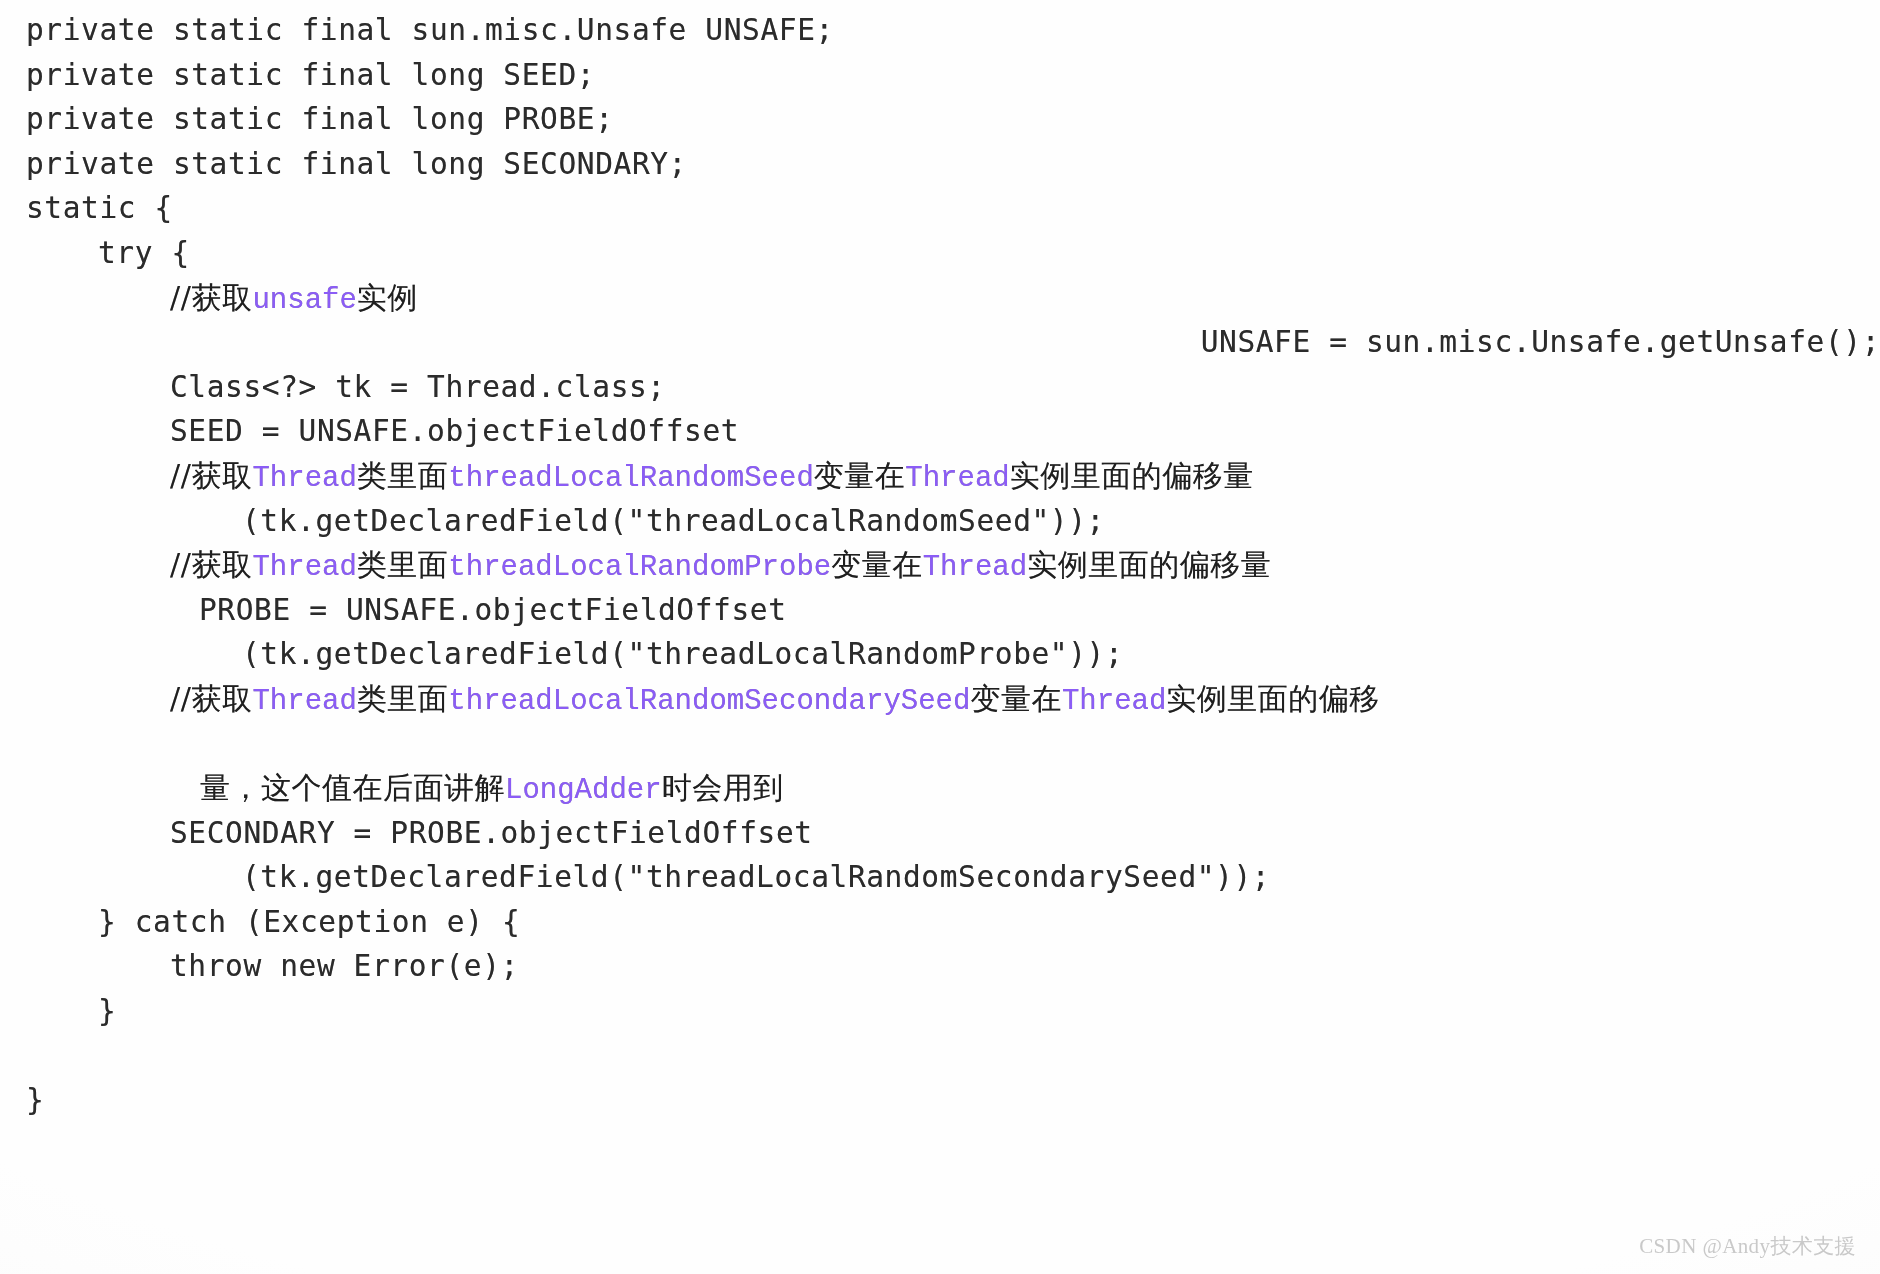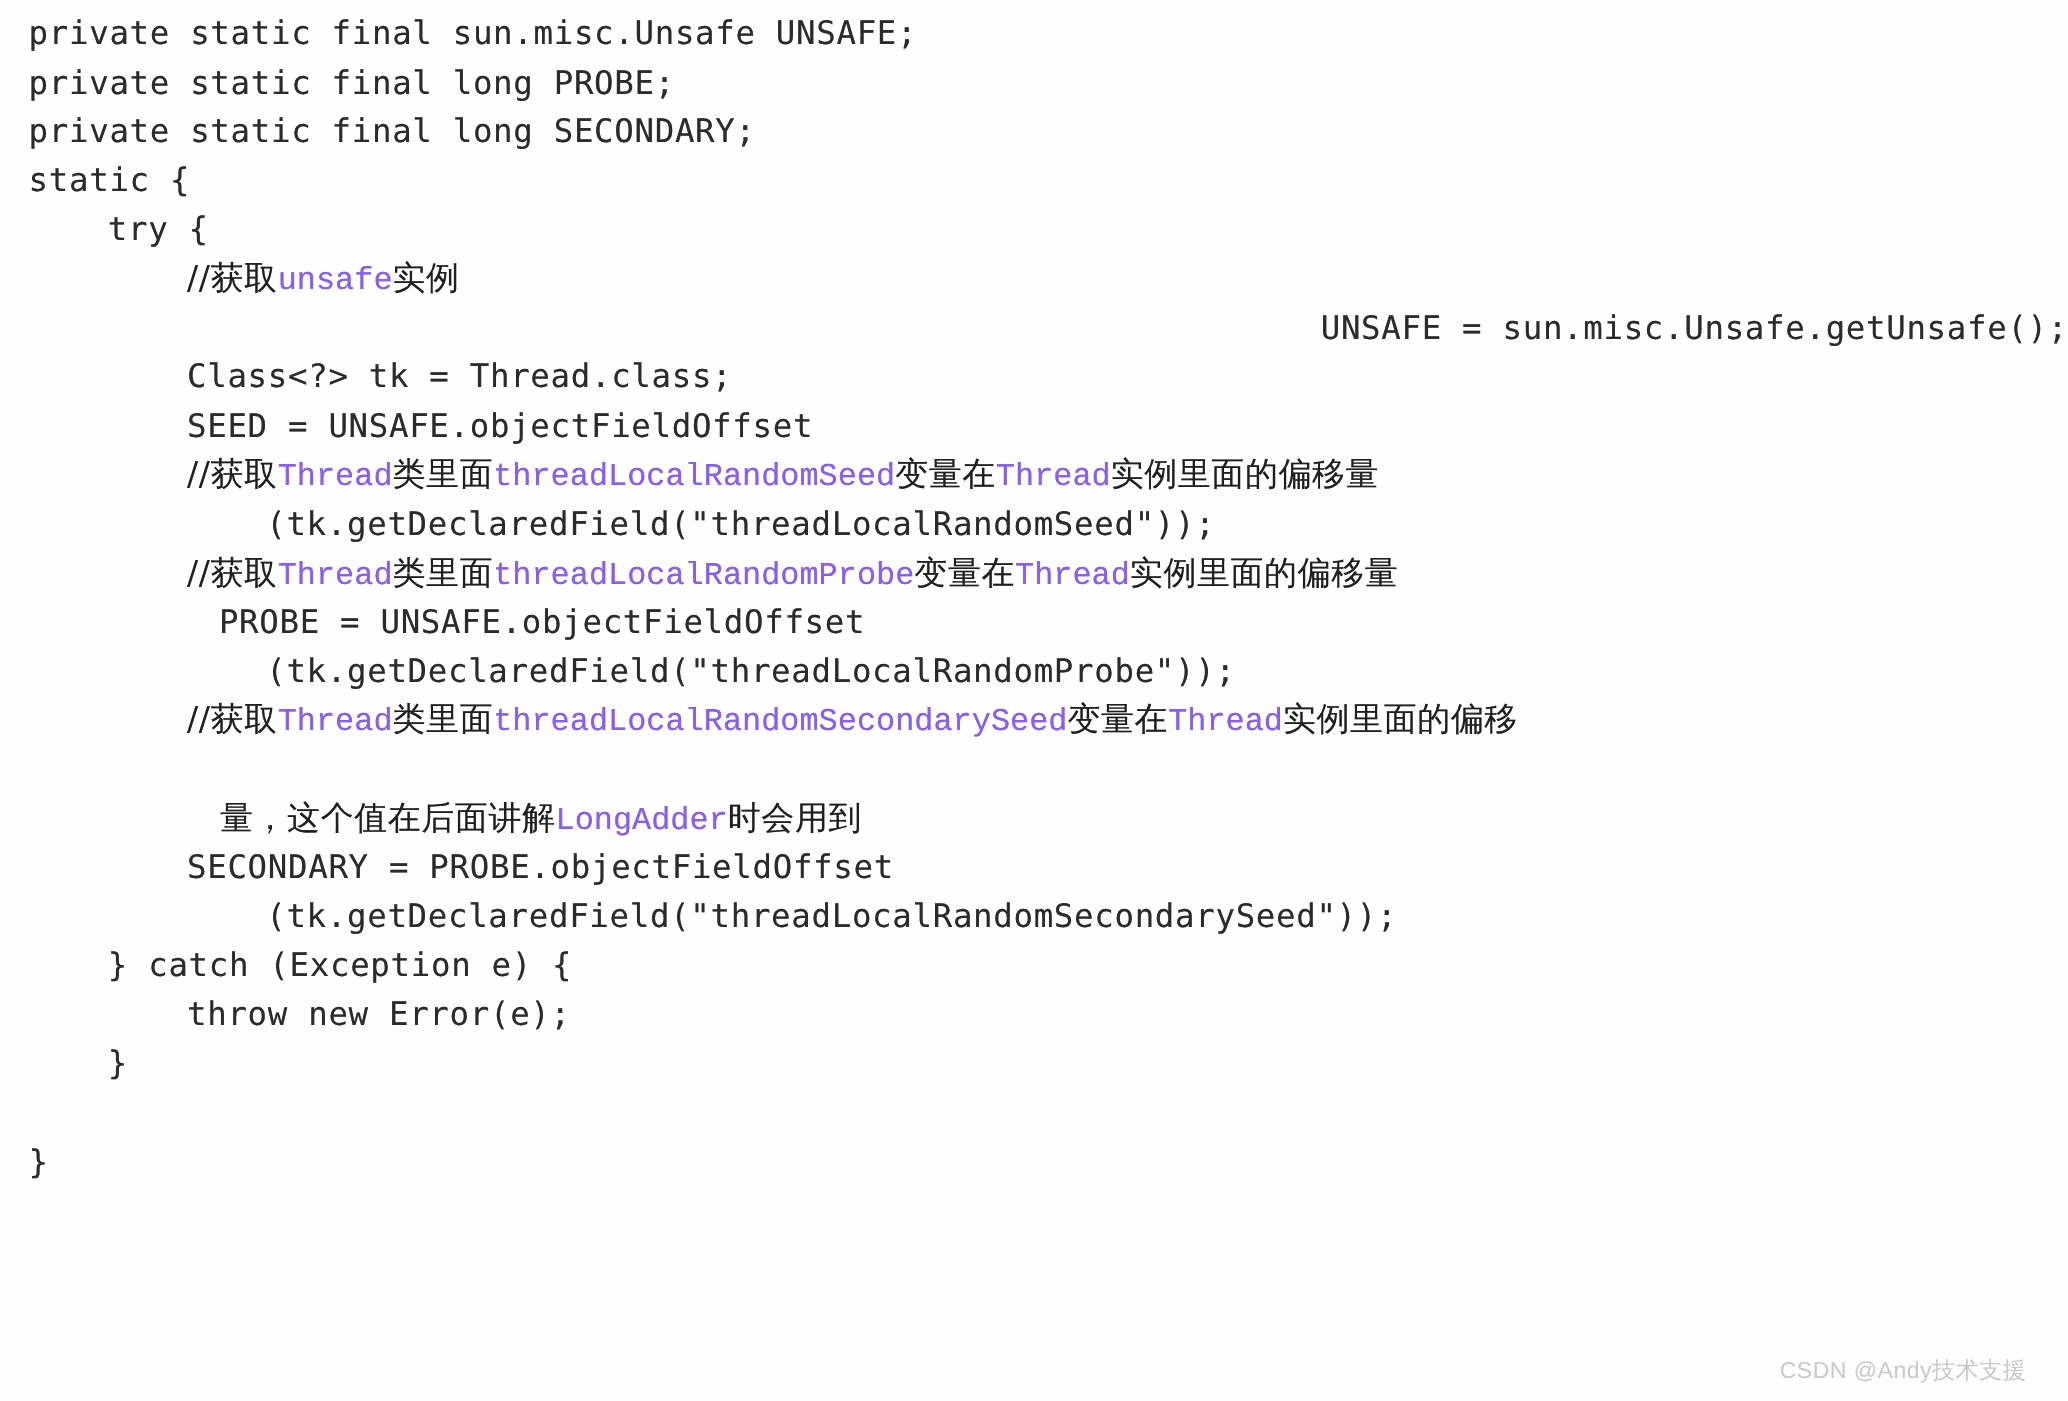--- a/index.html
+++ b/index.html
@@ -73,38 +73,39 @@
   }
 
   .slashes {
     font-family: "DejaVu Serif", "Liberation Serif", serif;
     font-size: 30px;
     color: #1f1f1f;
   }
 
   #watermark {
     position: absolute;
-    right: 38px;
+    right: 24px;
     bottom: 14px;
-    font-family: Liberation Sans, sans-serif;
+    font-family: Liberation Serif, serif;
     font-size: 21px;
     color: #c9c9c9;
     letter-spacing: 0.4px;
     white-space: pre;
   }
 </style>
 </head>
 <body>
 
 <div id="page">
 
   <div id="paper-texture"></div>
 
   <div id="code-block">
       <div class="code-line" style="padding-left: 26px;"><span>private static final sun.misc.Unsafe UNSAFE;</span></div>
+      <div class="code-line" style="padding-left: 26px;"><span>private static final long SEED;</span></div>
       <div class="code-line" style="padding-left: 26px;"><span>private static final long PROBE;</span></div>
       <div class="code-line" style="padding-left: 26px;"><span>private static final long SECONDARY;</span></div>
       <div class="code-line" style="padding-left: 26px;"><span>static {</span></div>
       <div class="code-line" style="padding-left: 98px;"><span>try {</span></div>
       <div class="code-line" style="padding-left: 170px;"><span class="slashes">//</span><span class="cn">获取</span><span class="cn-latin">unsafe</span><span class="cn">实例</span></div>
       <div class="code-line" style="padding-left: 170px; text-align: right;"><span>UNSAFE = sun.misc.Unsafe.getUnsafe();</span></div>
       <div class="code-line" style="padding-left: 170px;"><span>Class&lt;?&gt; tk = Thread.class;</span></div>
       <div class="code-line" style="padding-left: 170px;"><span>SEED = UNSAFE.objectFieldOffset</span></div>
       <div class="code-line" style="padding-left: 170px;"><span class="slashes">//</span><span class="cn">获取</span><span class="cn-latin">Thread</span><span class="cn">类里面</span><span class="cn-latin">threadLocalRandomSeed</span><span class="cn">变量在</span><span class="cn-latin">Thread</span><span class="cn">实例里面的偏移量</span></div>
       <div class="code-line" style="padding-left: 242px;"><span>(tk.getDeclaredField("threadLocalRandomSeed"));</span></div>

